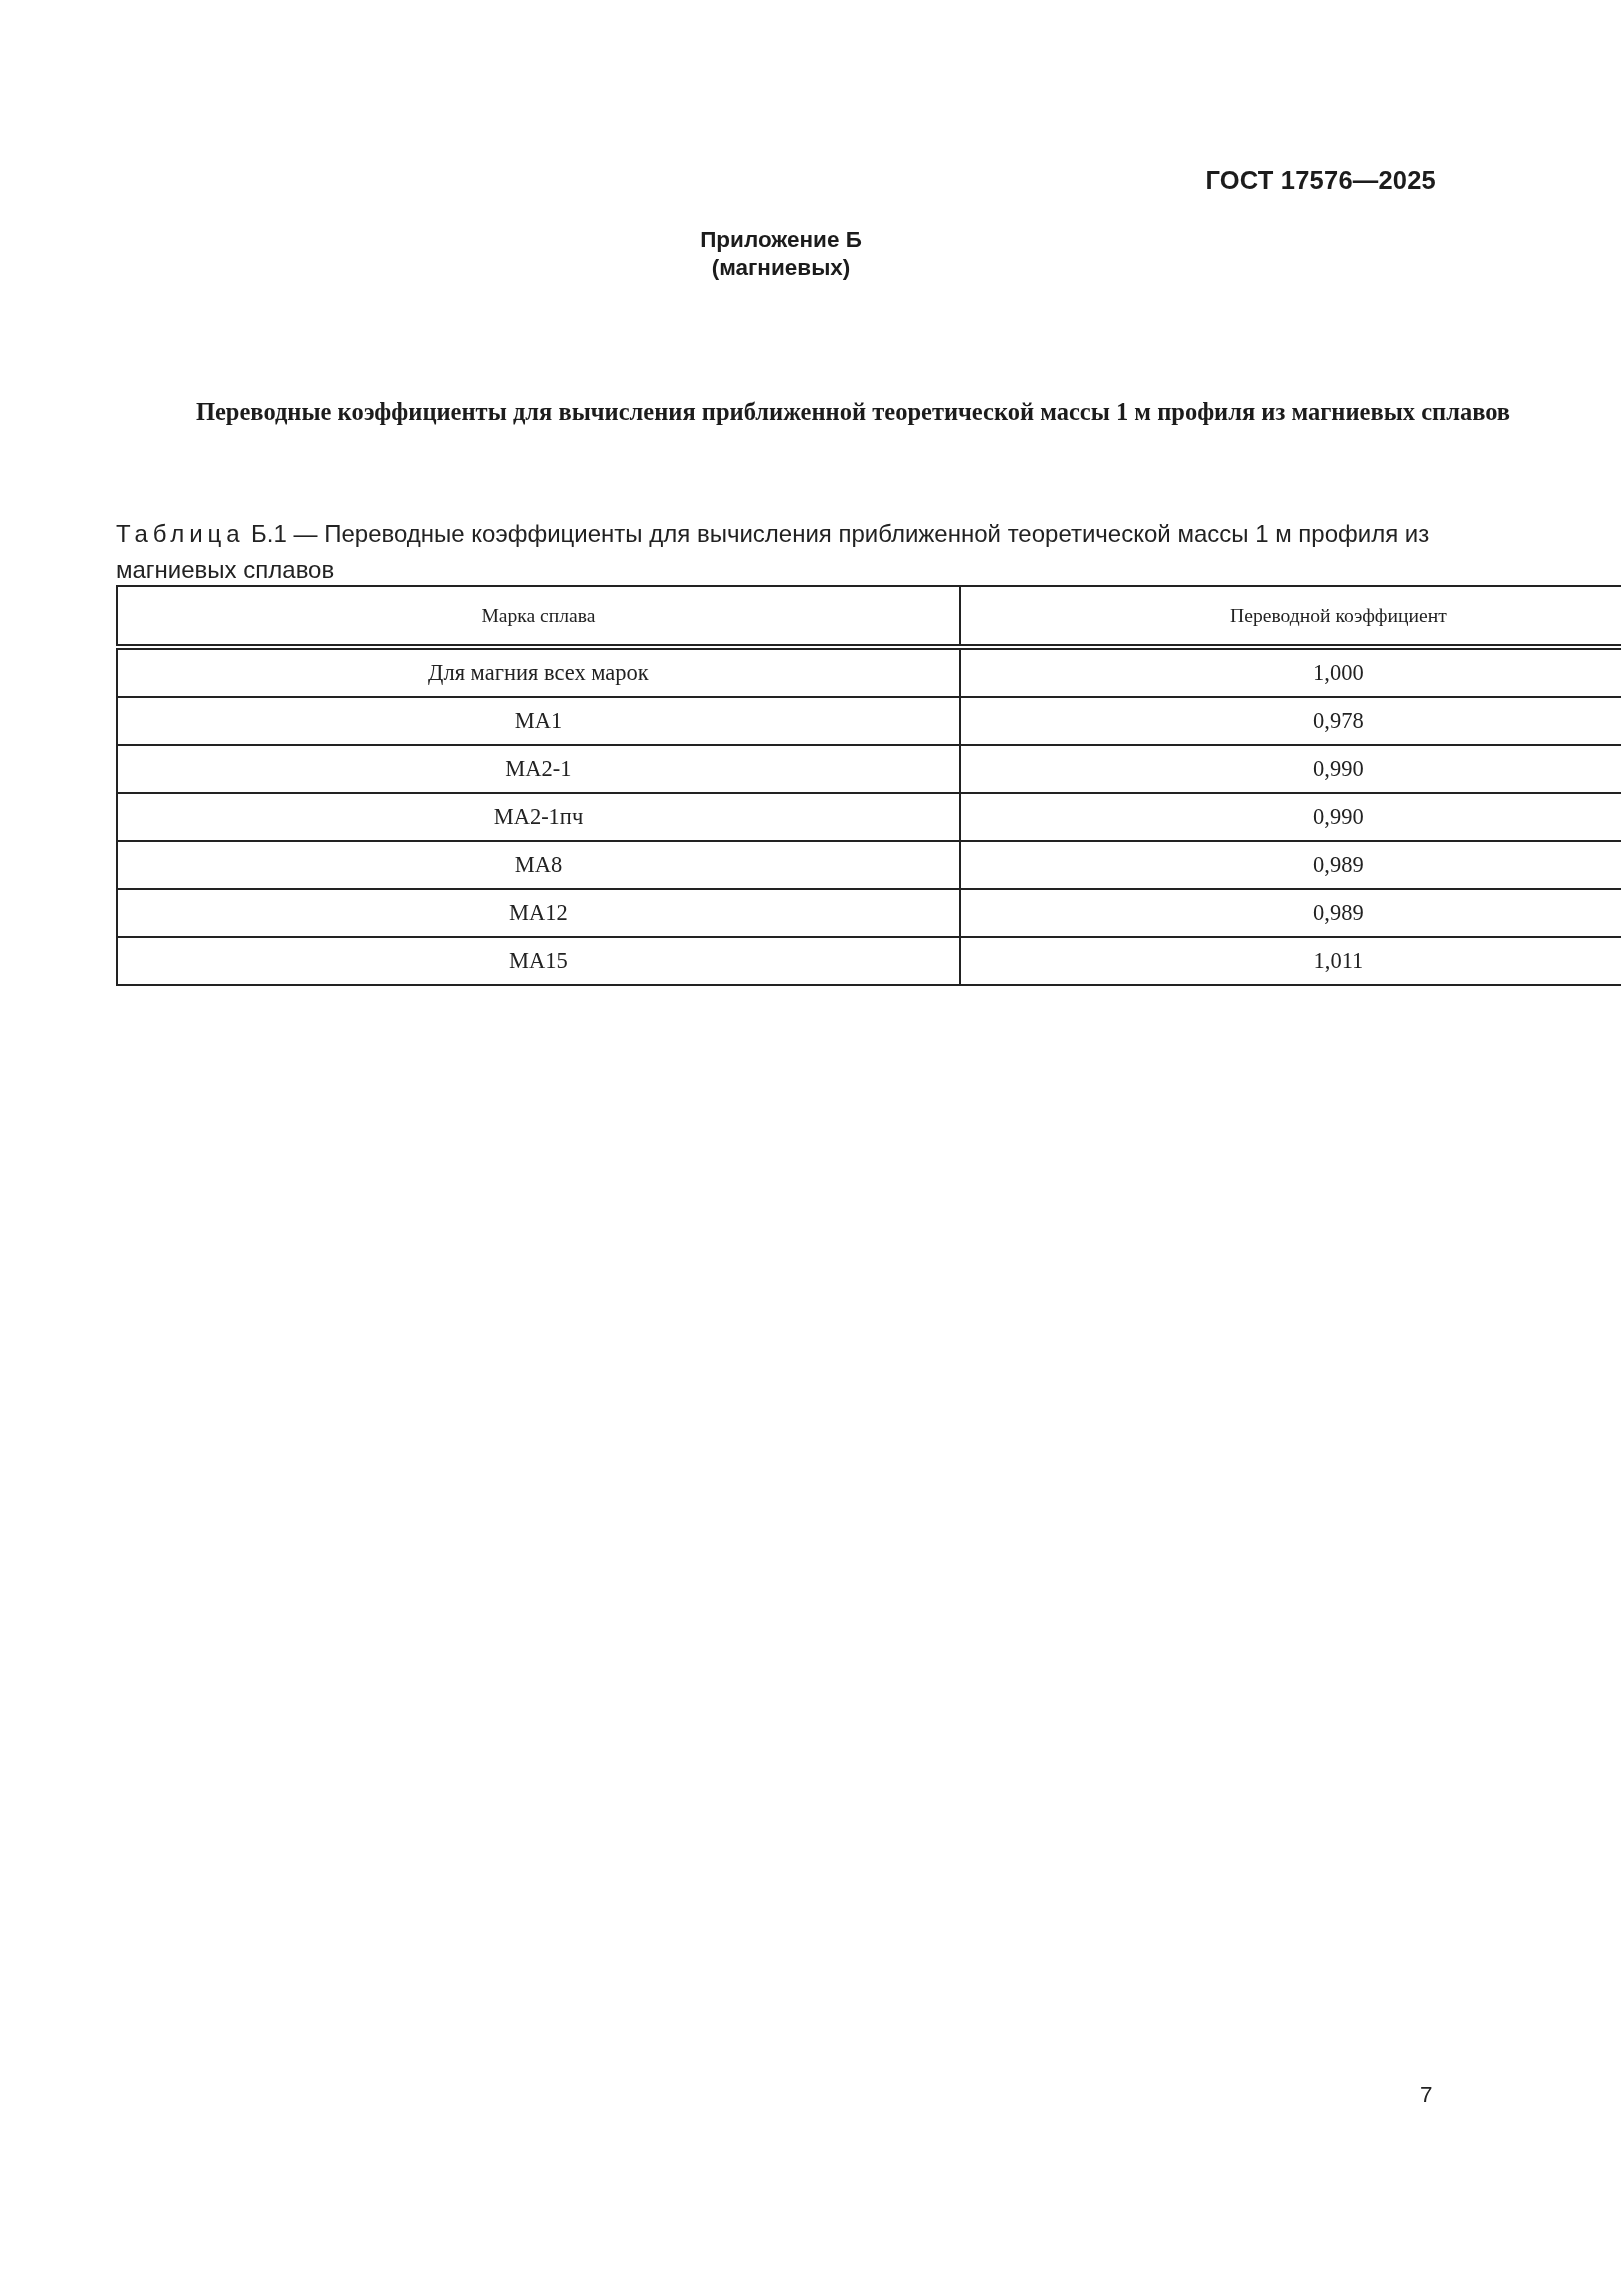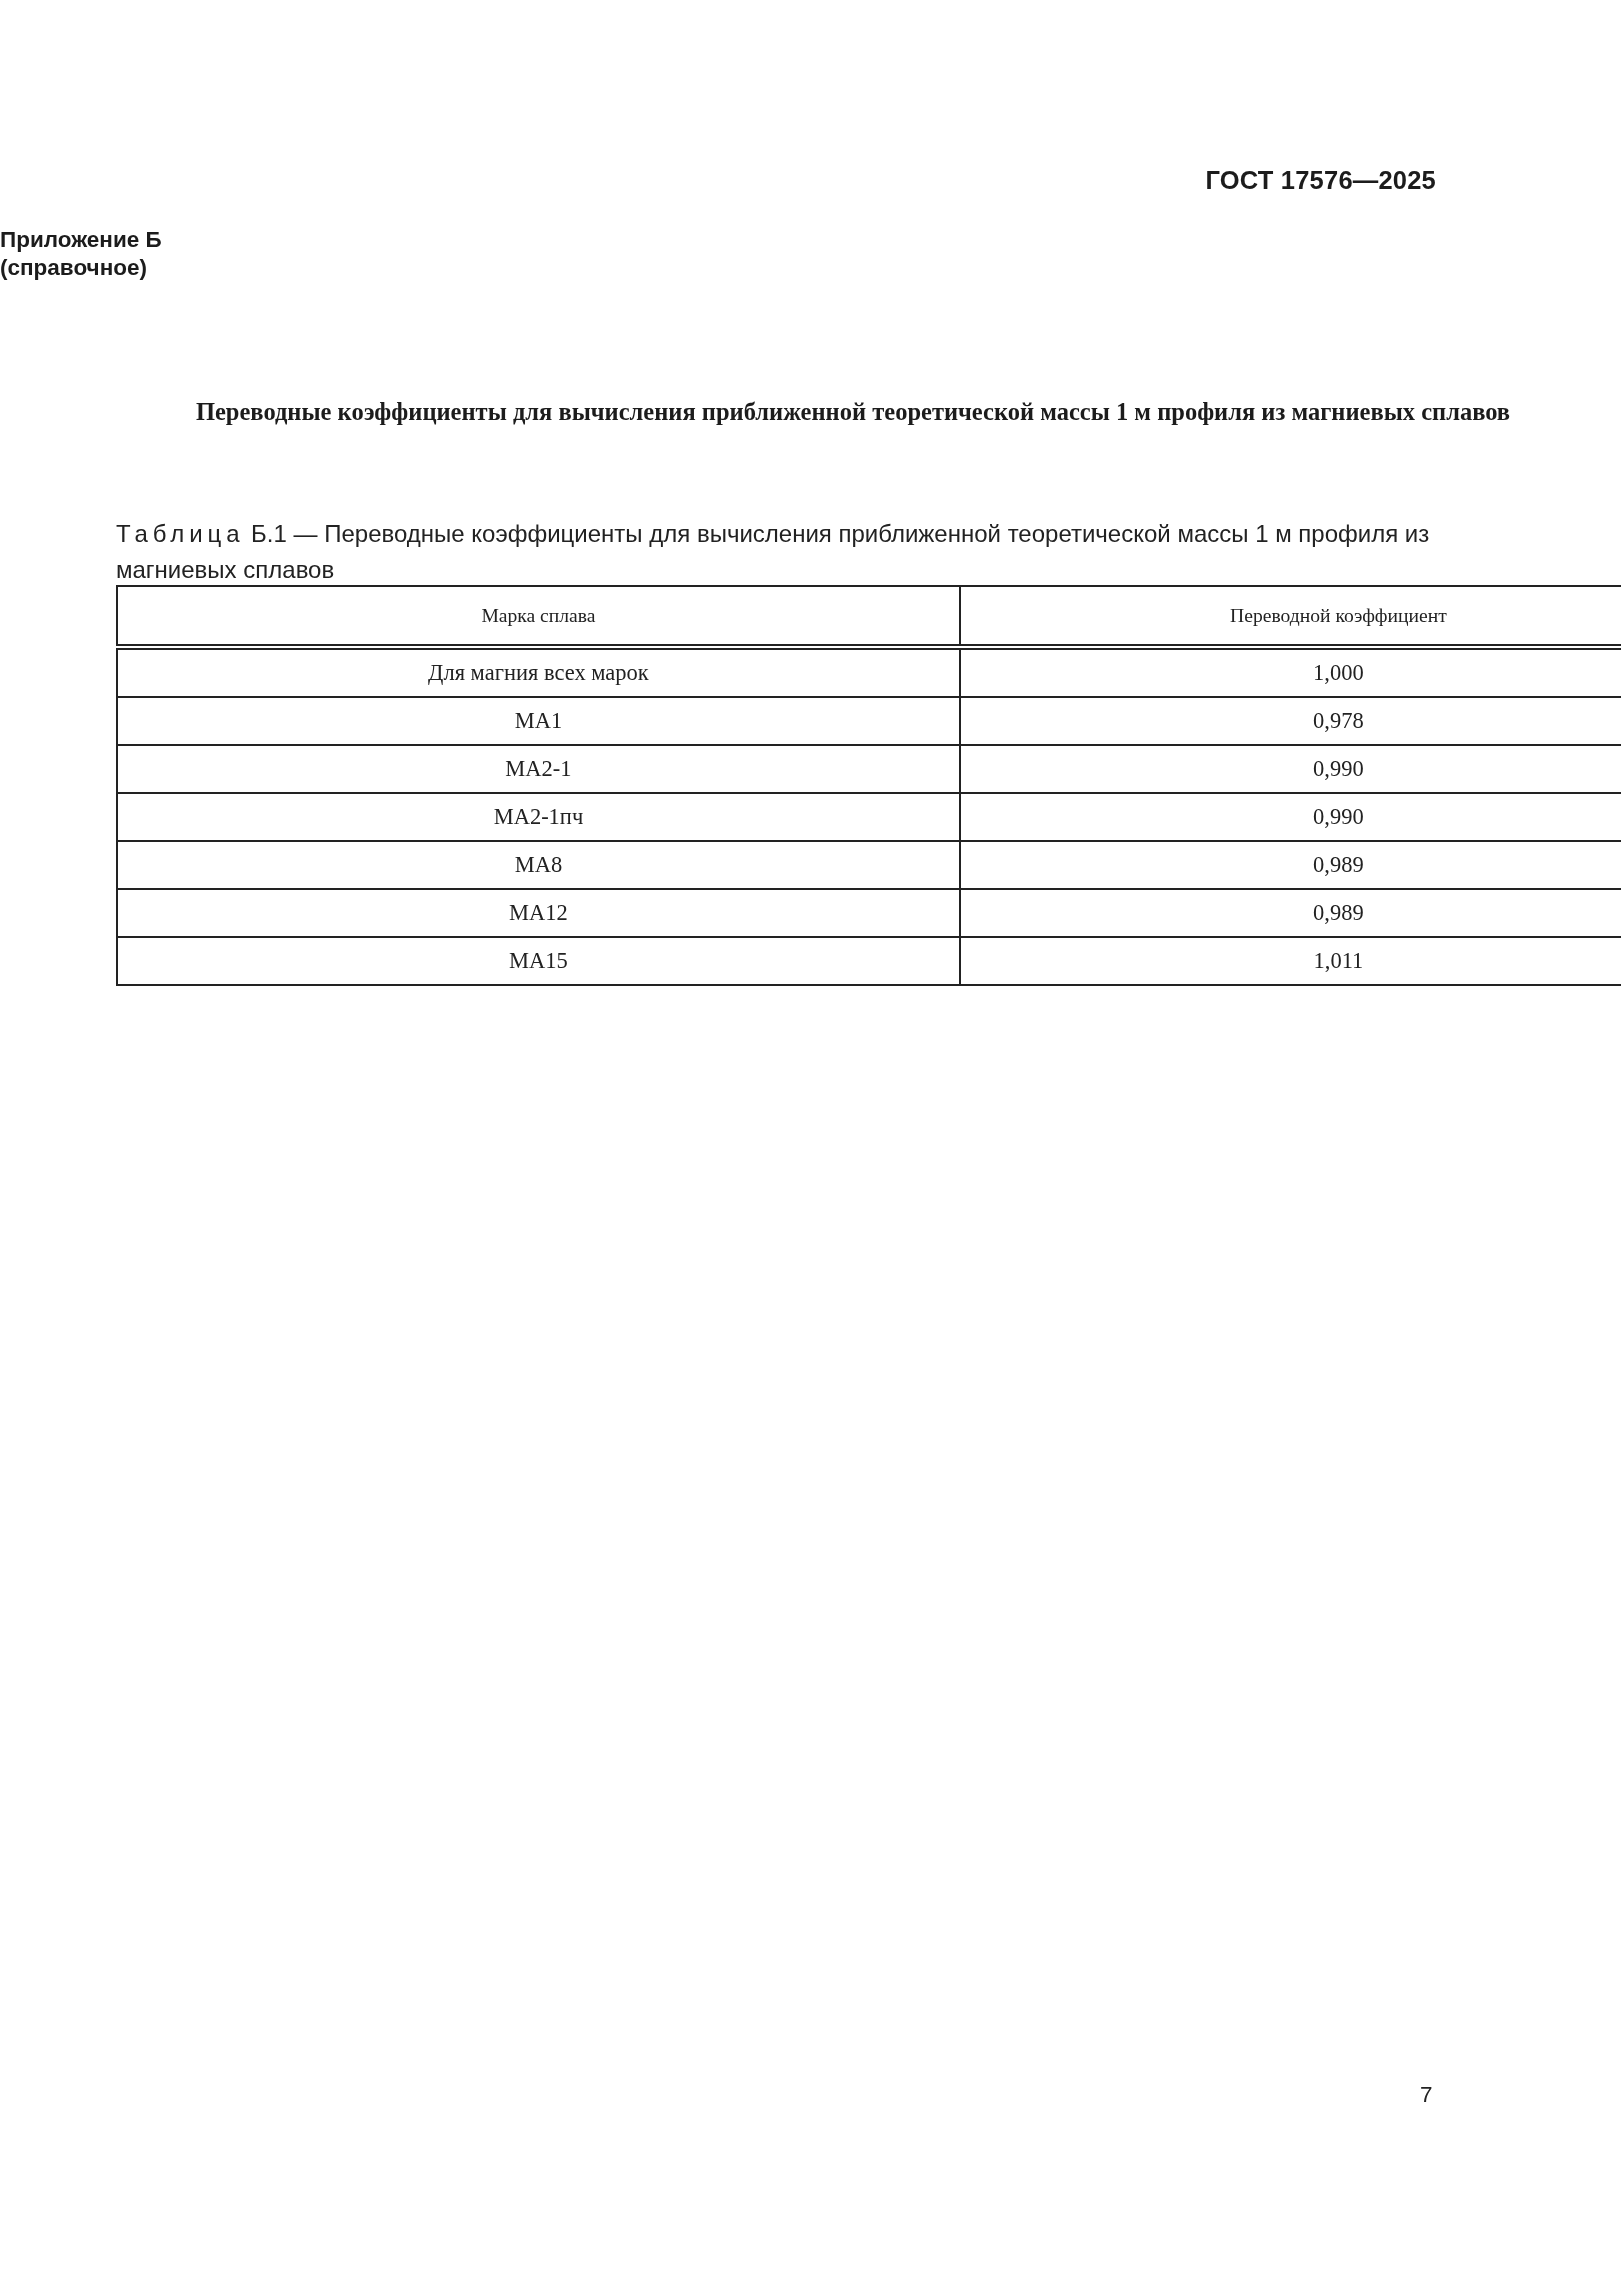--- a/index.html
+++ b/index.html
@@ -22,21 +22,21 @@
     font-size: 25.5px;
     font-weight: bold;
     letter-spacing: 0.2px;
     color: #1c1c1c;
   }
   .appendix {
     position: absolute;
     top: 226px;
     left: 0;
     width: 1562px;
-    text-align: left;
+    text-align: center;
     font-size: 22.5px;
     font-weight: bold;
     line-height: 28px;
     color: #1c1c1c;
   }
   .section-title {
     position: absolute;
     top: 396px;
     left: 157px;
     width: 1392px;
@@ -99,21 +99,21 @@
     color: #222;
   }
 </style>
 </head>
 <body>
 
 <div class="doc-code">ГОСТ 17576—2025</div>
 
 <div class="appendix">
   <div>Приложение Б</div>
-  <div>(справочное)</div>
+  <div>(магниевых)</div>
 </div>
 
 <div class="section-title">Переводные коэффициенты для вычисления приближенной теоретической массы 1 м профиля из магниевых сплавов</div>
 
 <div class="table-caption">
   <span class="spaced">Таблица</span>
   <span>Б.1</span>
   <span>— Переводные коэффициенты для вычисления приближенной теоретической массы 1 м профиля из магниевых сплавов</span>
 </div>
 

